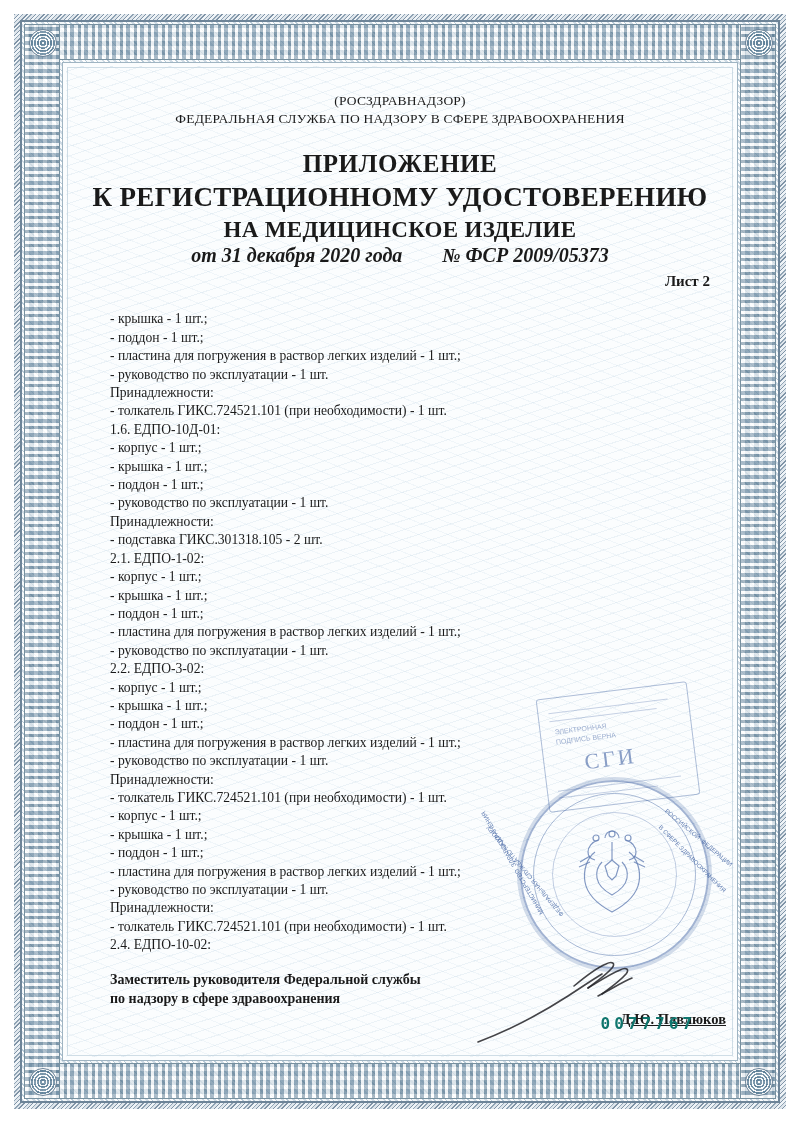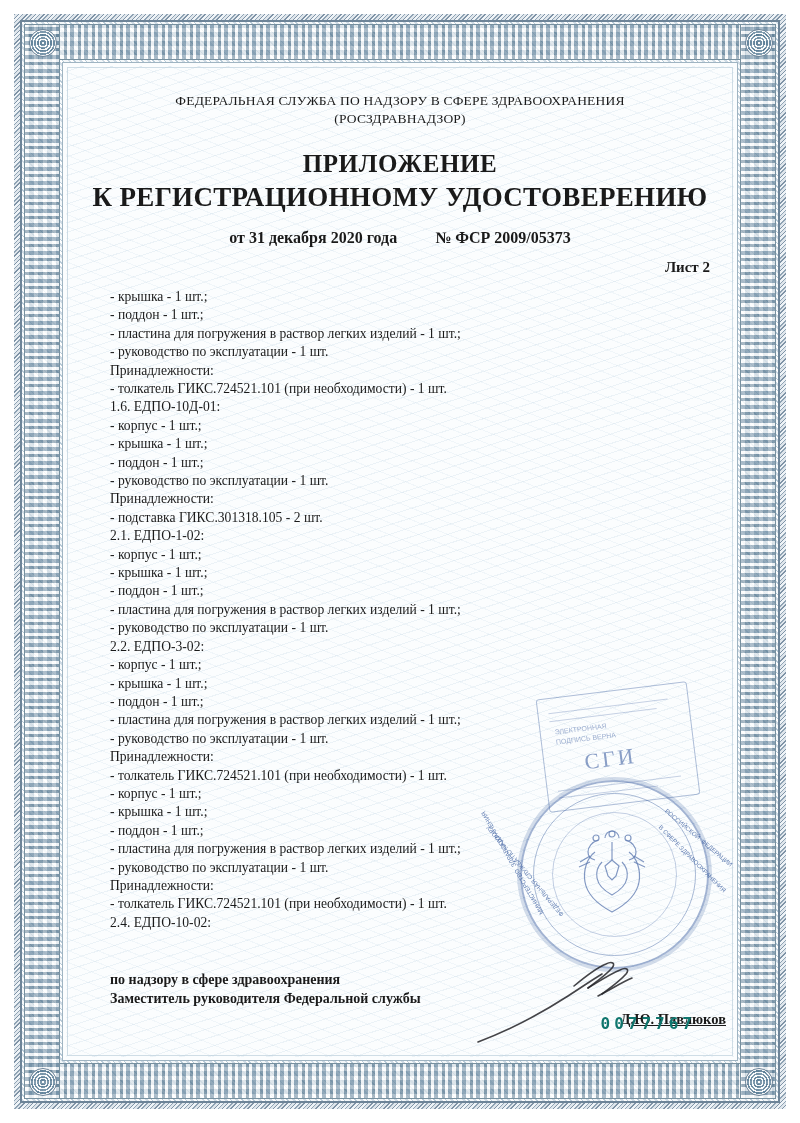--- a/index.html
+++ b/index.html
@@ -151,35 +151,36 @@
     margin-top: 20px;
     line-height: 1.28;
   }
   .title .l1 { font-size: 25px; letter-spacing: 0.6px; font-family: Liberation Serif, serif; }
   .title .l2 { font-size: 27px; letter-spacing: 0.3px; }
   .title .l3 { font-size: 23px; letter-spacing: 0.3px; }
 
   .datarow {
     text-align: center;
     font-weight: bold;
-    font-size: 16px;
-    margin-top: 14px;
+    font-size: 20px;
+    margin-top: 0;
+    font-style: italic;
   }
   .datarow .gap { display: inline-block; width: 30px; }
 
   .sheet {
     text-align: right;
     font-weight: bold;
     font-size: 15px;
-    margin-top: 12px;
+    margin-top: 6px;
     padding-right: 16px;
   }
 
   .body-text {
-    margin-top: 12px;
+    margin-top: 20px;
     font-size: 13.6px;
     line-height: 1.355;
     padding-left: 36px;
     padding-right: 10px;
   }
   .body-text div { white-space: nowrap; }
 
   .signature {
     position: absolute;
     left: 36px;
@@ -318,27 +319,28 @@
   <div class="rosette" style="left:745px; top:29px;"></div>
   <div class="rosette" style="left:29px; top:1068px;"></div>
   <div class="rosette" style="left:745px; top:1068px;"></div>
 
   <div class="inner-frame"></div>
   <div class="watermark"></div>
 
   <div class="content">
 
     <div class="agency">
+      <div>(РОСЗДРАВНАДЗОР)</div>
       <div>ФЕДЕРАЛЬНАЯ СЛУЖБА ПО НАДЗОРУ В СФЕРЕ ЗДРАВООХРАНЕНИЯ</div>
-      <div>(РОСЗДРАВНАДЗОР)</div>
     </div>
 
     <div class="title">
       <div class="l1">ПРИЛОЖЕНИЕ</div>
       <div class="l2">К РЕГИСТРАЦИОННОМУ УДОСТОВЕРЕНИЮ</div>
+      <div class="l3">НА МЕДИЦИНСКОЕ ИЗДЕЛИЕ</div>
     </div>
 
     <div class="datarow">
       <span>от  31 декабря 2020 года</span>
       <span class="gap"></span>
       <span>№  ФСР 2009/05373</span>
     </div>
 
     <div class="sheet">Лист  2</div>
 
@@ -374,22 +376,22 @@
       <div>- крышка - 1 шт.;</div>
       <div>- поддон - 1 шт.;</div>
       <div>- пластина для погружения в раствор легких изделий - 1 шт.;</div>
       <div>- руководство по эксплуатации - 1 шт.</div>
       <div>Принадлежности:</div>
       <div>- толкатель ГИКС.724521.101 (при необходимости) - 1 шт.</div>
       <div>2.4. ЕДПО-10-02:</div>
     </div>
 
     <div class="signature">
+      <div>Заместитель руководителя Федеральной службы</div>
       <div>по надзору в сфере здравоохранения</div>
-      <div>Заместитель руководителя Федеральной службы</div>
       <div class="name">Д.Ю.  Павлюков</div>
       <div class="docnumber">0077767</div>
     </div>
 
   </div>
 
   <div class="stamp-wrap">
 
     <div class="stamp-rect">
       <div class="line" style="top:14px; width:120px;"></div>

